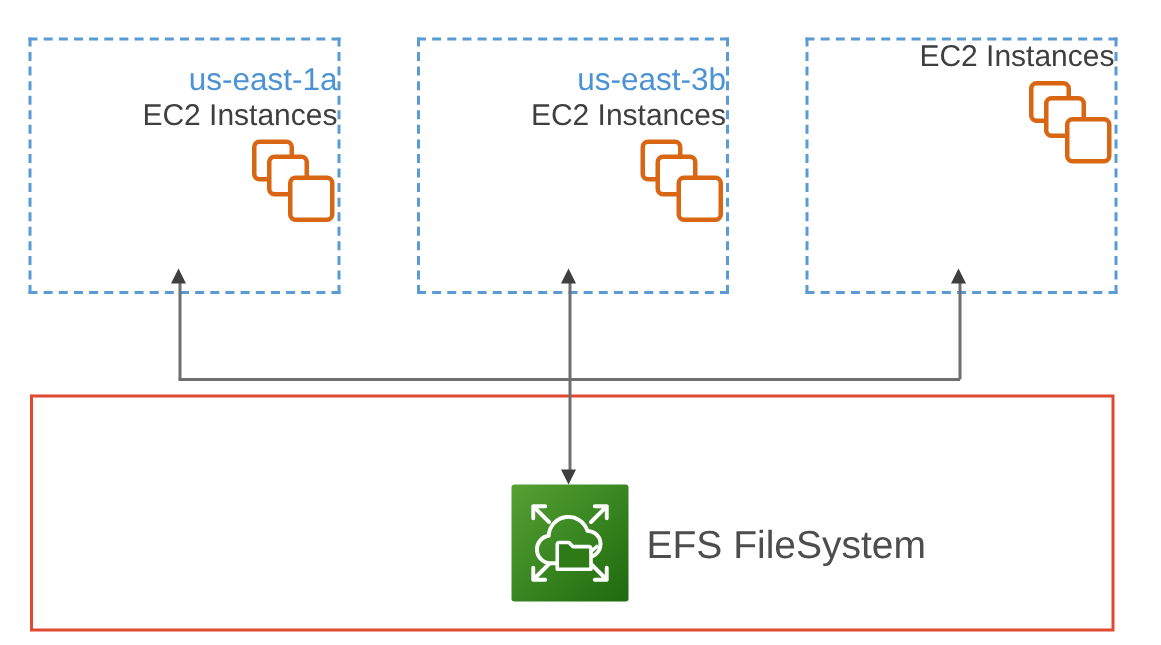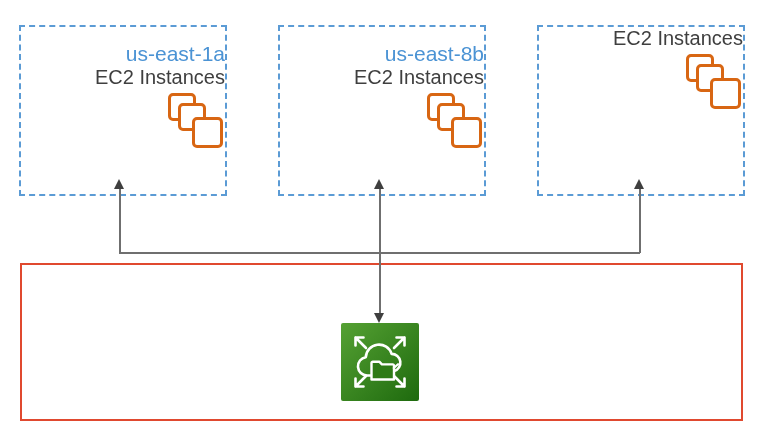--- a/index.html
+++ b/index.html
@@ -92,21 +92,21 @@
     <div class="az-title">us-east-1a</div>
     <div class="az-sub">EC2 Instances</div>
     <div class="ec2-icon">
       <span class="sq sq1"></span>
       <span class="sq sq2"></span>
       <span class="sq sq3"></span>
     </div>
   </div>
 
   <div class="az-box az2">
-    <div class="az-title">us-east-8b</div>
+    <div class="az-title">us-east-3b</div>
     <div class="az-sub">EC2 Instances</div>
     <div class="ec2-icon">
       <span class="sq sq1"></span>
       <span class="sq sq2"></span>
       <span class="sq sq3"></span>
     </div>
   </div>
 
   <div class="az-box az3">
     <div class="az-sub">EC2 Instances</div>
@@ -140,14 +140,15 @@
         <path d="M53 53 L63.5 63.5 M63.5 55.5 V63.5 H55.5"></path>
 
         <path d="M26 52.5 a9.2 9.2 0 0 1 -1.2 -18.3 a13.2 13.2 0 0 1 25.8 -3.3 a8.8 8.8 0 0 1 2.6 17.2 L50 52.5 Z"></path>
       </g>
 
       <path d="M30.5 56.5 V40 a1.3 1.3 0 0 1 1.3 -1.3 h6.5 l2.6 2.7 h10.8 a1.3 1.3 0 0 1 1.3 1.3 v13.8 Z" fill="#2E7A16" stroke="#ffffff" stroke-width="2.4" stroke-linejoin="round"></path>
       <line x1="52.8" y1="45" x2="57" y2="41.2" stroke="#ffffff" stroke-width="2.2" stroke-linecap="round"></line>
     </svg>
   </div>
 
+  <div class="efs-label">EFS FileSystem</div>
 
 </div>
 
 </body></html>

